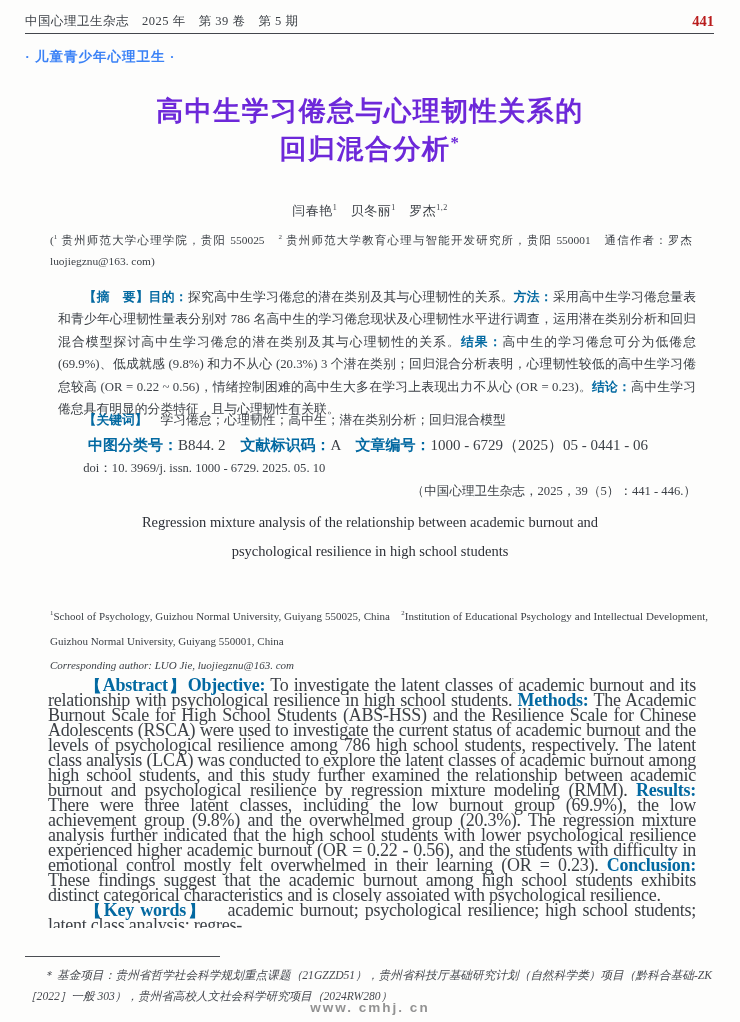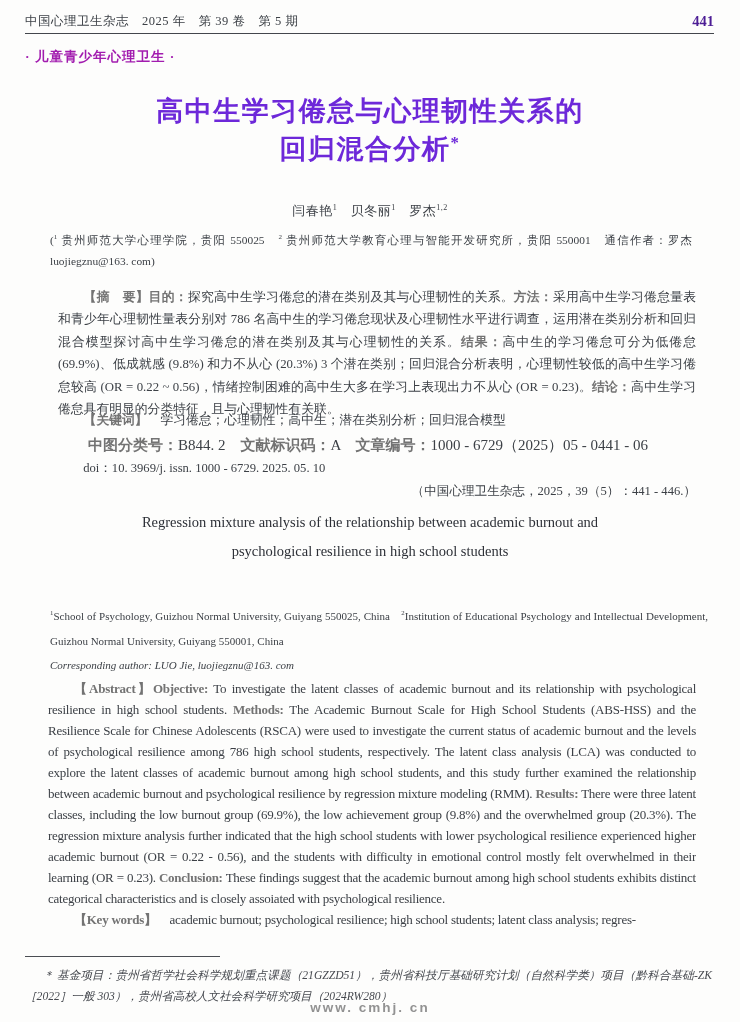--- a/index.html
+++ b/index.html
@@ -2,33 +2,33 @@
 <html><head>
 <meta charset="utf-8">
 <style>
   * { margin:0; padding:0; box-sizing:border-box; }
   html,body { background:#e8e8e8; }
   body { font-family:"Liberation Serif","DejaVu Serif",serif; }
   .page {
     position:relative; width:740px; height:1022px; margin:0 auto;
     background:#fdfdfc; color:#3c4046; overflow:hidden;
   }
-  .b { font-weight:bold; color:#737373; }
+  .b { font-weight:bold; color:#0369a1; }
   .i { font-style:italic; }
   .sup { font-size:0.62em; vertical-align:super; line-height:0; }
 
   
   .hdr { position:absolute; top:13px; left:25px; right:26px;
          display:flex; justify-content:space-between; align-items:flex-end;text-align:right; }
   .hdr-info { font-size:12.5px; letter-spacing:0.5px; }
-  .hdr-page { font-size:14.5px; font-weight:bold; color:#4c1d95; }
+  .hdr-page { font-size:14.5px; font-weight:bold; color:#b91c1c; }
   .hdr-rule { position:absolute; top:33px; left:25px; right:26px;
               border-top:1.6px solid #43464c; }
   .section-label { position:absolute; top:48px; left:25px;
-                   font-size:13.5px; font-weight:bold; color:#a21caf; letter-spacing:1px; }
+                   font-size:13.5px; font-weight:bold; color:#3b82f6; letter-spacing:1px; }
 
   
   .title-cn { position:absolute; top:92px; left:0; right:0; text-align:center;
               font-size:27px; font-weight:bold; color:#6d28d9;
               line-height:38px; letter-spacing:1.5px; }
   .authors-cn { position:absolute; top:202px; left:0; right:0; text-align:center;
                 font-size:13px; letter-spacing:0.5px; }
   .affil-cn { position:absolute; top:230px; left:50px; right:48px;
               font-size:11.4px; line-height:21px; text-align:justify; }
 
@@ -48,21 +48,21 @@
   
   .title-en { position:absolute; top:508px; left:30px; right:30px; text-align:center;
               font-size:14.5px; font-weight:normal; color:#2d3037; line-height:29px; }
   .authors-en { position:absolute; top:578px; left:0; right:0; text-align:center;
                 font-size:13px; }
   .affil-en { position:absolute; top:604px; left:50px; right:32px;
               font-size:11px; line-height:24.5px; text-align:justify; }
   .affil-en .corr { text-align:left; }
 
   .abstract-en { position:absolute; top:678px; left:48px; right:44px;
-                 font-size:13px; line-height:21px; text-align:justify;
+                 font-size:18px; line-height:15px; text-align:justify;
                  letter-spacing:-0.25px; }
   .abstract-en .para { text-indent:2em; max-height:269px; overflow:hidden; }
   .abstract-en .kw-en { text-indent:2em; max-height:25px; overflow:hidden; }
 
   
   .foot-rule { position:absolute; top:956px; left:25px; width:195px;
                border-top:1.4px solid #4a4d53; }
   .footnote { position:absolute; top:966px; left:25px; right:28px;
               font-size:11.6px; line-height:20.5px; font-style:italic;
               text-align:justify; text-indent:1.5em; color:#45484e; }

